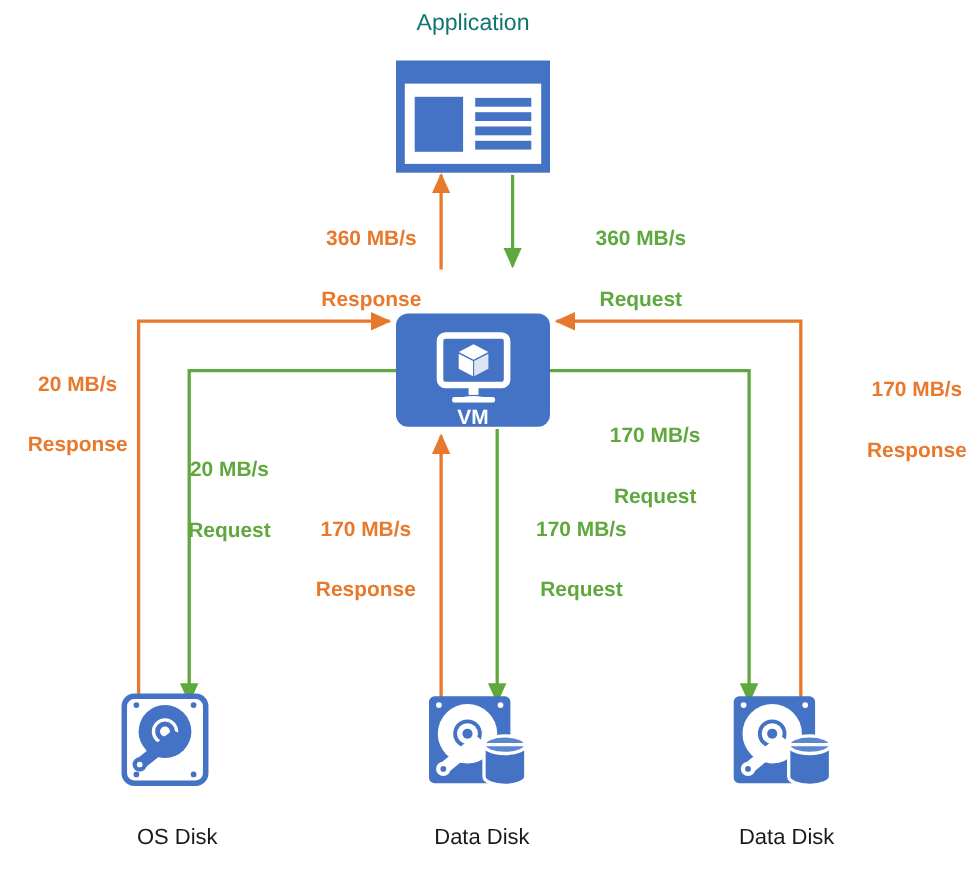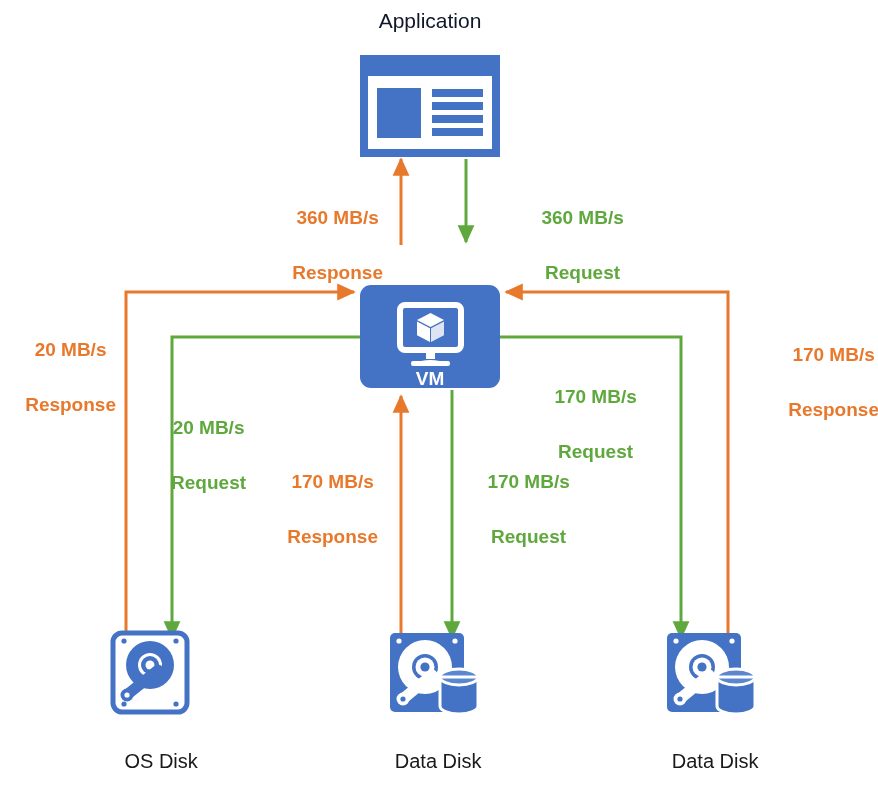--- a/index.html
+++ b/index.html
@@ -20,21 +20,21 @@
   }
   svg.layer {
     position: absolute;
     top: 0; left: 0;
     width: 878px;
     height: 792px;
   }
   .node-label {
     position: absolute;
     text-align: center;
-    color: #0f172a;
+    color: #0f766e;
     font-size: 21px;
     font-family: "Liberation Sans", sans-serif;
     white-space: pre;
     line-height: 1.25;
   }
   .flow-label {
     position: absolute;
     text-align: center;
     font-size: 19px;
     font-weight: bold;

